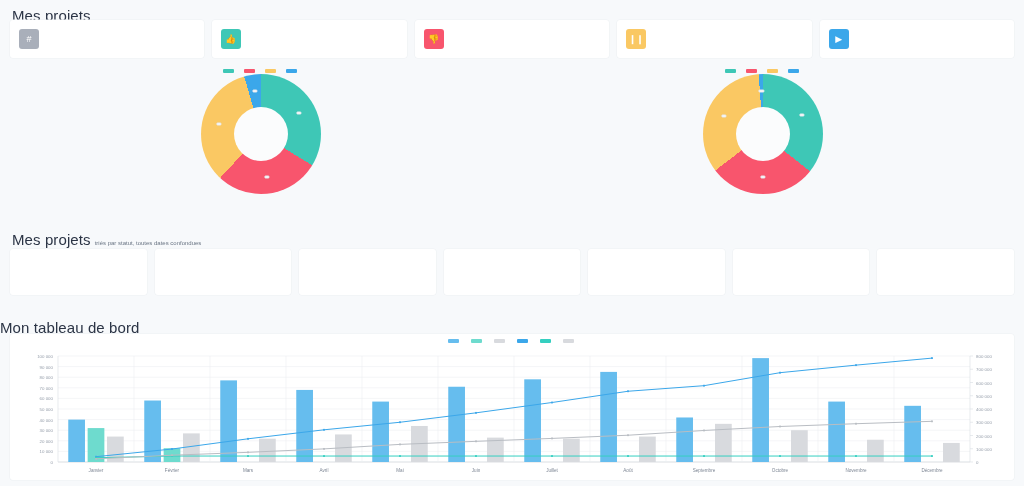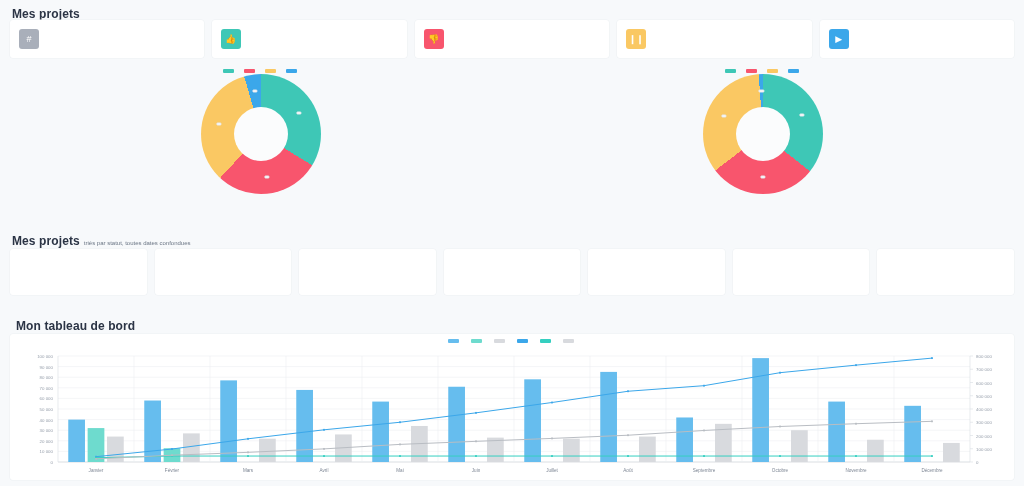--- a/index.html
+++ b/index.html
@@ -7,21 +7,21 @@
     width:1024px; height:486px; overflow:hidden;
     background:#f7f9fb;
     font-family:"Liberation Sans", sans-serif;
     color:#2f3a4a;
     -webkit-font-smoothing:antialiased;
   }
   .page{ width:1024px; height:486px; position:relative; }
 
   
   .sec-title{
-    font-size:12px; font-weight:bold; color:#2b3445;
+    font-size:15px; font-weight:normal; color:#2b3445;
     letter-spacing:.1px;
   }
   .sec-sub{
     font-size:6px; font-weight:normal; color:#6b7685; margin-left:4px;
   }
 
   
   .kpi-row{
     position:absolute; left:10px; top:20px; width:1004px; height:38px;
     display:flex; gap:8px;
@@ -83,21 +83,21 @@
   .st-card{
     flex:1; background:#fff; border-radius:3px;
     padding:7px 9px 0 9px; box-shadow:0 0 0 .6px #eef1f4;
   }
   .st-l{ font-size:5.8px; color:#7a8494; margin-bottom:3px; }
   .st-v{ font-size:6.6px; color:#2b3445; margin-bottom:2px;}
   .st-v b{ font-size:7.6px; font-weight:bold; }
   .st-a{ font-size:7.2px; font-weight:bold; color:#2b3445; }
 
   
-  .dash-head{ position:absolute; left:16px; top:319px; }
+  .dash-head{ position:absolute; left:0; top:319px; }
   .dash-card{
     position:absolute; left:10px; top:334px; width:1004px; height:146px;
     background:#fff; border-radius:3px; box-shadow:0 0 0 .6px #eef1f4;
   }
   .dash-legend{
     display:flex; justify-content:center; gap:9px; padding-top:5px;
   }
   .dash-legend .lg span{ font-size:5px; }
   .plot{
     position:absolute; left:0; top:16px; width:1004px; height:130px;

